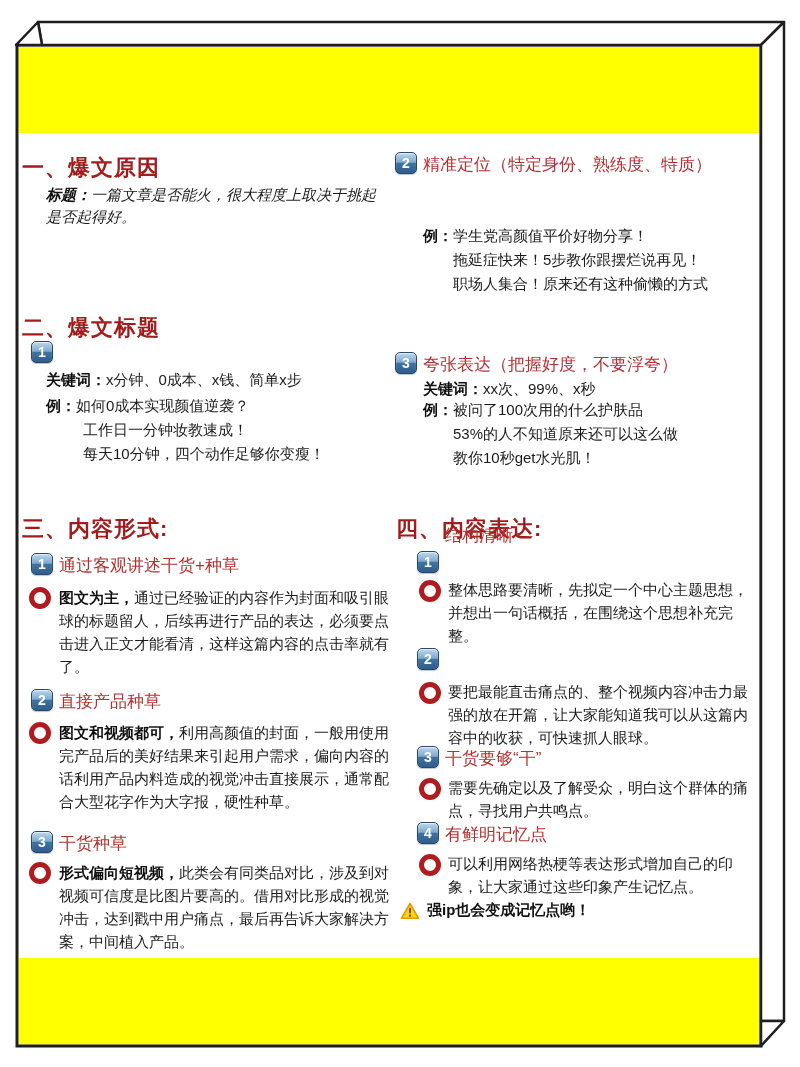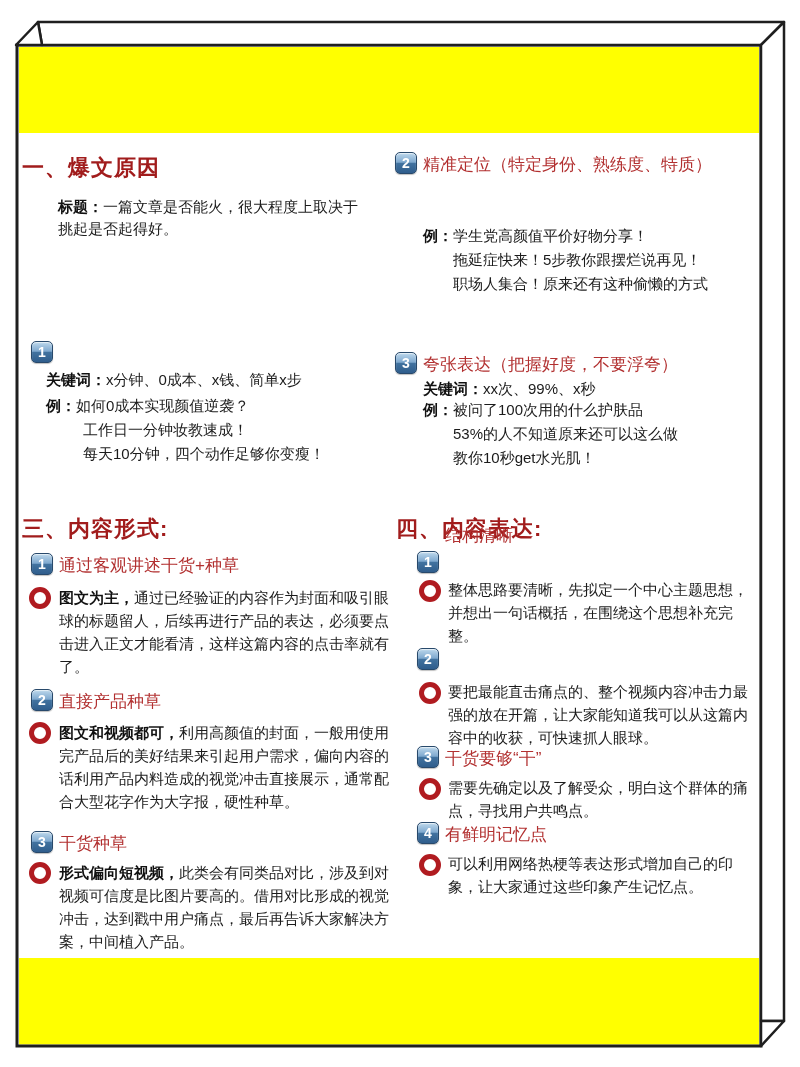--- a/index.html
+++ b/index.html
@@ -12,21 +12,21 @@
   .item-title { position:absolute; z-index:2; font-size:17px; color:#b23030;
                 white-space:nowrap; }
   .badge { position:absolute; z-index:2; width:20px; height:20px; border-radius:5px;
            background:linear-gradient(180deg,#bdd8ec 0%,#7fa9cf 46%,#41729f 52%,#2f5d8c 100%);
            border:1px solid #28496b; color:#ffffff; font-weight:bold; font-size:14px;
            line-height:20px; text-align:center;
            box-shadow:inset 0 1px 1px rgba(255,255,255,.65), 0 1px 1px rgba(0,0,0,.25); }
   .ring { position:absolute; z-index:2; width:12px; height:12px; border:5px solid #b01b20;
           border-radius:50%; background:#ffffff; }
   .txt { position:absolute; z-index:2; font-size:15px; line-height:23px; color:#1b1b1b; }
-  .txt p { margin:12px; }
+  .txt p { margin:0;font-style:italic; }
   .lh22 { line-height:22px; }
   .lbl, .lead { font-weight:bold; color:#111111; }
   .ex-line { line-height:24px; white-space:nowrap; }
   .indent-l { padding-left:37px; }
   .indent-r { padding-left:30px; }
   .warning { position:absolute; z-index:2; display:flex; align-items:flex-start; gap:7px;
              font-size:15px; font-weight:bold; color:#111111; white-space:nowrap; }
   .warn-svg { margin-top:1px; }
 </style>
 </head>
@@ -51,20 +51,21 @@
   </div>
 
   <div class="badge" style="left:395px;top:152px">2</div>
   <div class="item-title" style="left:423px;top:153px">精准定位（特定身份、熟练度、特质）</div>
   <div class="txt" style="left:423px;top:224px">
     <div class="ex-line"><span class="lbl">例：</span><span>学生党高颜值平价好物分享！</span></div>
     <div class="ex-line indent-r">拖延症快来！5步教你跟摆烂说再见！</div>
     <div class="ex-line indent-r">职场人集合！原来还有这种偷懒的方式</div>
   </div>
 
+  <div class="sec-title" style="left:22px;top:313px">二、爆文标题</div>
 
   <div class="badge" style="left:31px;top:341px">1</div>
   <div class="txt lh22" style="left:46px;top:369px;width:336px">
     <span class="lbl">关键词：</span><span>x分钟、0成本、x钱、简单x步</span>
   </div>
   <div class="txt" style="left:46px;top:394px">
     <div class="ex-line"><span class="lbl">例：</span><span>如何0成本实现颜值逆袭？</span></div>
     <div class="ex-line indent-l">工作日一分钟妆教速成！</div>
     <div class="ex-line indent-l">每天10分钟，四个动作足够你变瘦！</div>
   </div>
@@ -117,14 +118,22 @@
   <div class="badge" style="left:417px;top:746px">3</div>
   <div class="item-title" style="left:445px;top:747px">干货要够“干”</div>
   <span class="ring" style="left:419px;top:778px"></span>
   <div class="txt" style="left:448px;top:776px;width:308px">需要先确定以及了解受众，明白这个群体的痛点，寻找用户共鸣点。</div>
 
   <div class="badge" style="left:417px;top:822px">4</div>
   <div class="item-title" style="left:445px;top:823px">有鲜明记忆点</div>
   <span class="ring" style="left:419px;top:854px"></span>
   <div class="txt" style="left:448px;top:852px;width:308px">可以利用网络热梗等表达形式增加自己的印象，让大家通过这些印象产生记忆点。</div>
 
+  <div class="warning" style="left:400px;top:901px">
+    <svg class="warn-svg" width="20" height="18" viewBox="0 0 20 18">
+      <path d="M10 1.5 L18.5 16.3 H1.5 Z" fill="#ffd21c" stroke="#e69800" stroke-width="1.6" stroke-linejoin="round"></path>
+      <rect x="9.1" y="5.8" width="1.8" height="5.6" rx="0.9" fill="#6e4400"></rect>
+      <circle cx="10" cy="13.7" r="1.15" fill="#6e4400"></circle>
+    </svg>
+    <span>强ip也会变成记忆点哟！</span>
+  </div>
 
 </div>
 
 </body></html>

